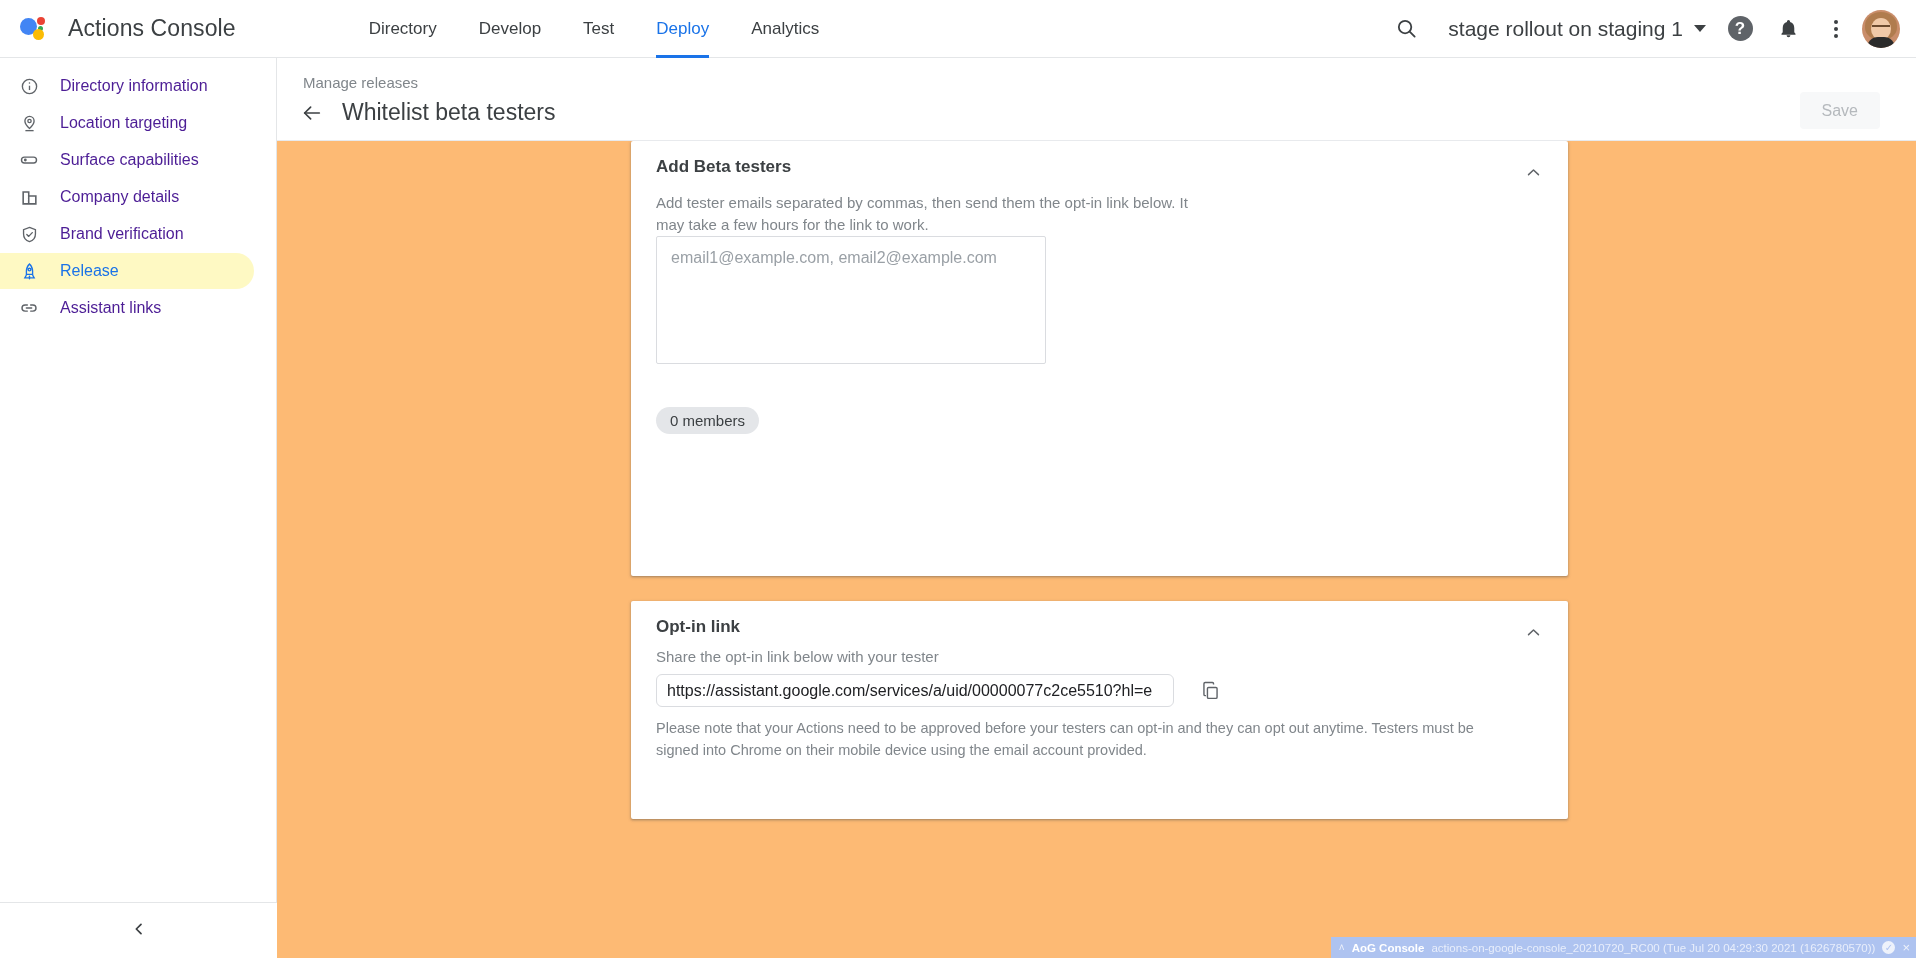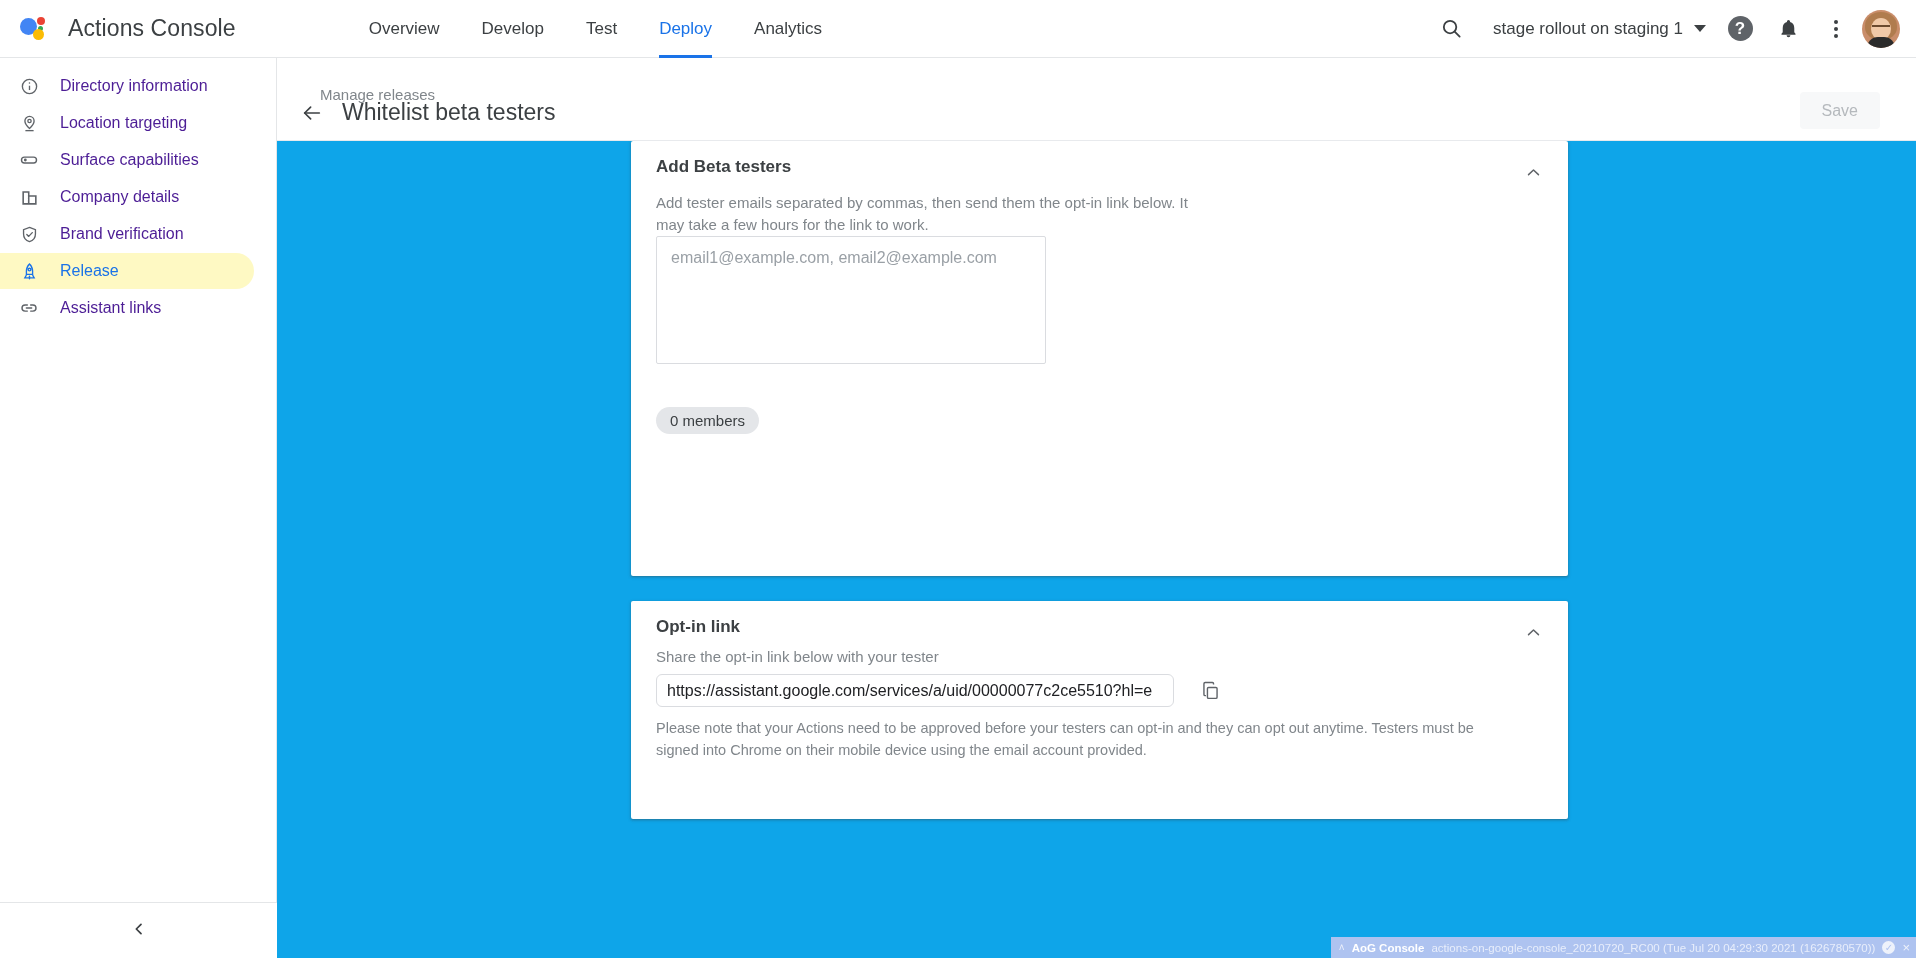--- a/index.html
+++ b/index.html
@@ -57,21 +57,21 @@
     margin-left: auto; display: flex; align-items: center;
     padding-right: 16px; gap: 4px;
   }
   .icon-btn {
     width: 44px; height: 44px; border-radius: 50%;
     display: flex; align-items: center; justify-content: center;
     cursor: pointer; flex: none;
   }
   .project-select {
     display: flex; align-items: center; gap: 11px;
-    font-size: 17px; color: #3c4043; cursor: pointer;
+    font-size: 21px; color: #3c4043; cursor: pointer;
     padding: 0 8px 0 16px; white-space: nowrap;
   }
   .caret {
     width: 0; height: 0;
     border-left: 6px solid transparent;
     border-right: 6px solid transparent;
     border-top: 7px solid #3c4043;
   }
   .help-circle {
     width: 25px; height: 25px; border-radius: 50%;
@@ -127,22 +127,22 @@
 
   
   .content-header {
     position: absolute; top: 58px; left: 277px;
     width: 1639px; height: 83px;
     background: #ffffff;
     border-bottom: 1px solid #e8eaed;
     z-index: 10;
   }
   .breadcrumb {
-    position: absolute; left: 43px; top: 16px;
-    font-size: 15px; color: #80868b; margin-top: 12px;
+    position: absolute; left: 26px; top: 16px;
+    font-size: 15px; color: #80868b;
   }
   .page-title-row {
     position: absolute; left: 22px; top: 41px;
     display: flex; align-items: center; gap: 17px;
   }
   .back-arrow { cursor: pointer; width: 26px; height: 26px; display:flex; align-items:center; justify-content:center; }
   .page-title { font-size: 23px; color: #3c4043; white-space: nowrap; }
   .save-btn {
     position: absolute; right: 36px; top: 92px;
     min-width: 80px; height: 37px;
@@ -150,21 +150,21 @@
     border: none; border-radius: 4px;
     font-size: 16px; font-family: inherit;
     display: flex; align-items: center; justify-content: center;
     padding: 0 22px; cursor: default; z-index: 12;
   }
 
   
   .canvas {
     position: absolute; top: 141px; left: 277px;
     width: 1639px; height: 817px;
-    background: #0ea5e9;
+    background: #fdba74;
     overflow: hidden;
   }
   .card {
     position: absolute;
     background: #ffffff;
     border-radius: 2px;
     box-shadow: 0 1px 2px rgba(60,64,67,.3), 0 1px 3px 1px rgba(60,64,67,.15);
   }
   #card-beta  { left: 354px; top: 0px;   width: 937px; height: 435px; }
   #card-optin { left: 354px; top: 460px; width: 937px; height: 218px; }
@@ -249,21 +249,21 @@
 <div class="topbar">
   <div class="logo-wrap">
     <span class="logo-dot d-blue"></span>
     <span class="logo-dot d-green"></span>
     <span class="logo-dot d-red"></span>
     <span class="logo-dot d-yellow"></span>
   </div>
   <div class="app-title">Actions Console</div>
 
   <div class="nav">
-    <div class="nav-item">Overview</div>
+    <div class="nav-item">Directory</div>
     <div class="nav-item">Develop</div>
     <div class="nav-item">Test</div>
     <div class="nav-item active">Deploy</div>
     <div class="nav-item">Analytics</div>
   </div>
 
   <div class="topbar-right">
     <div class="icon-btn">
       <svg width="23" height="23" viewBox="0 0 24 24" fill="none" stroke="#3c4043" stroke-width="1.9">
         <circle cx="10.5" cy="10.5" r="6.5"></circle>

